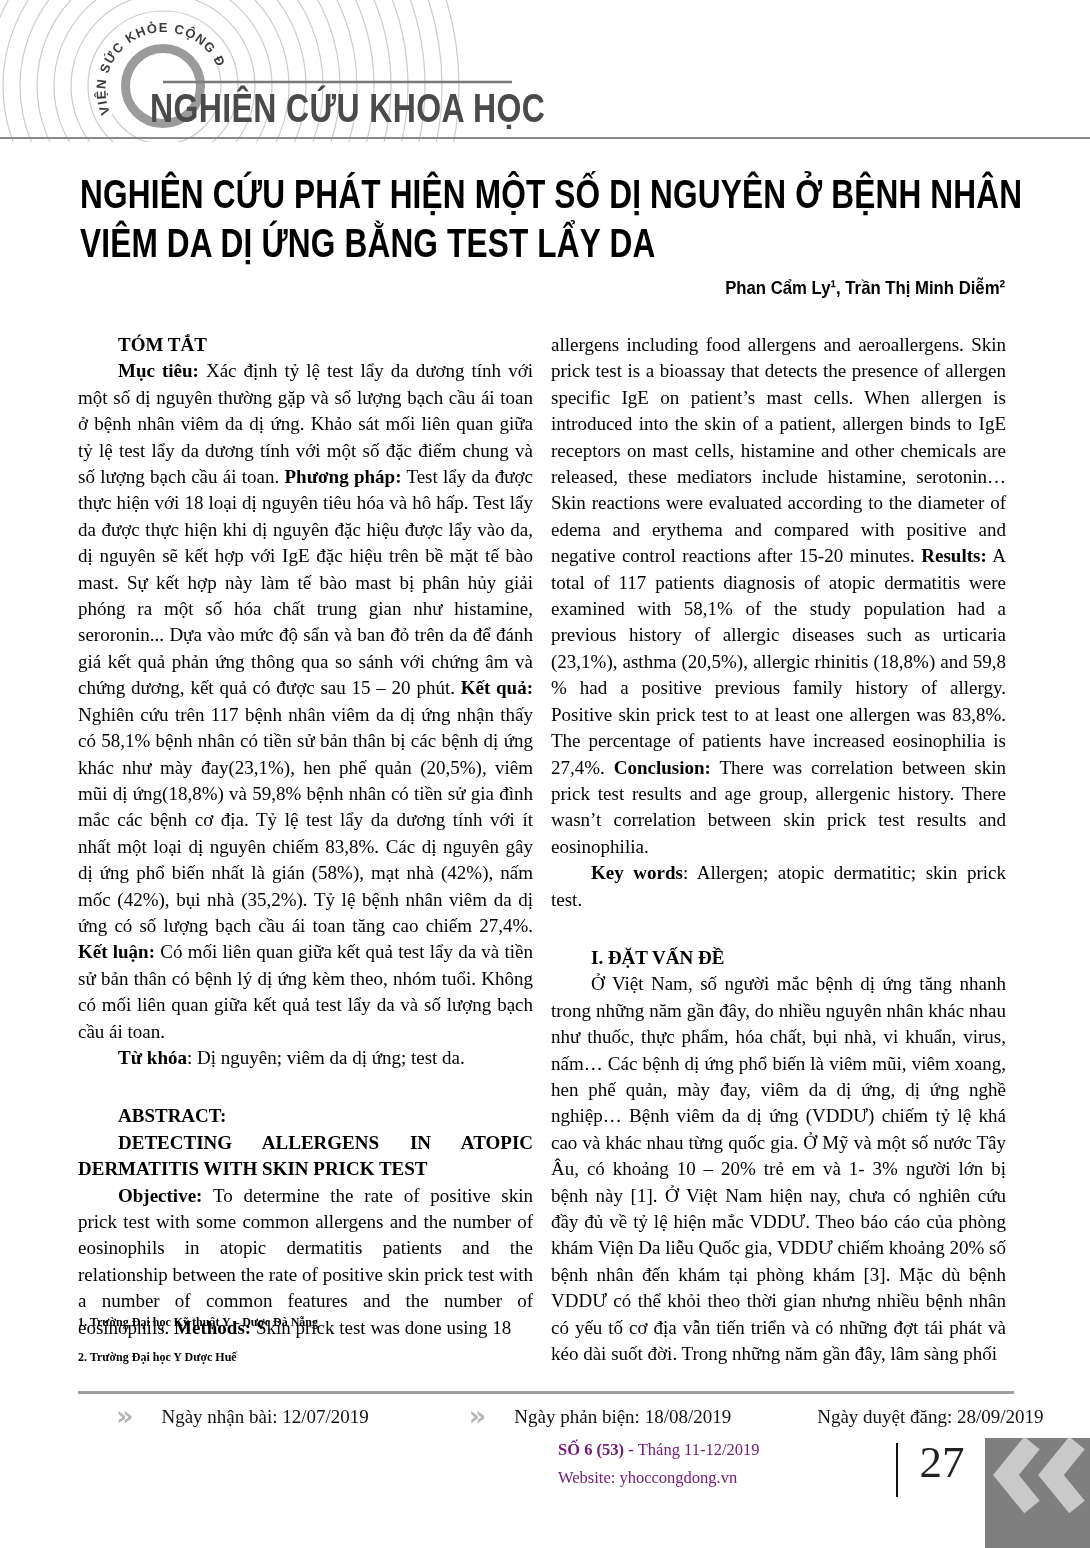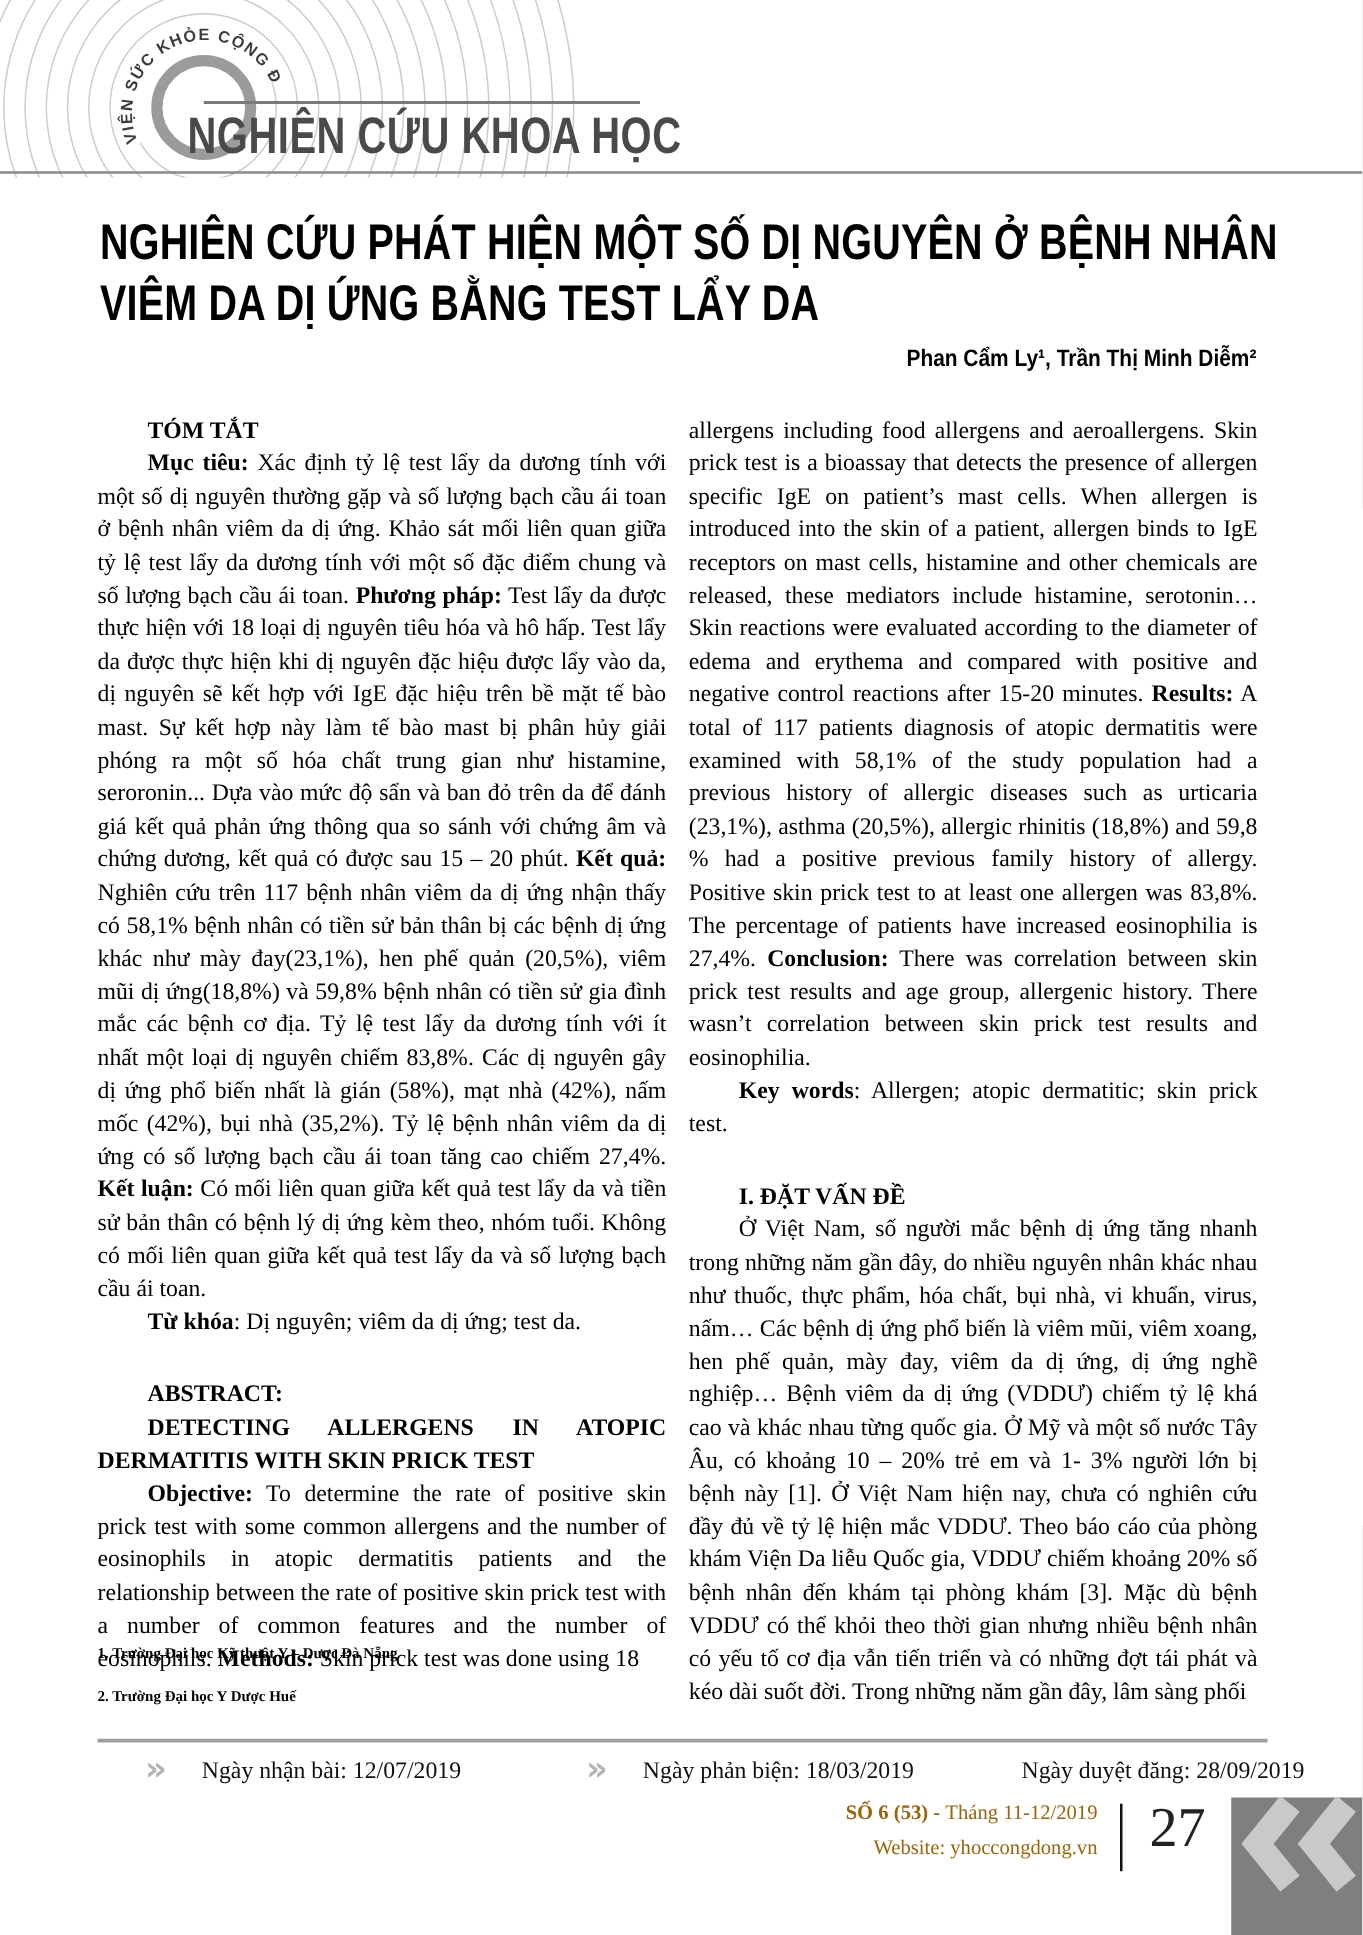--- a/index.html
+++ b/index.html
@@ -68,21 +68,21 @@
   }
   .date-sep{width:3px;height:26px;background:#000;margin:0 0;}
   .g1{margin-left:38px;}
   .s1{margin-left:52px;}
   .g2{margin-left:48px;}
   .s2{margin-left:30px;}
   .g3{margin-left:56px;}
   
   .journal{
     position:absolute;right:212px;top:1440px;width:320px;
-    text-align:right;font-size:16.5px;line-height:20px;color:#a16207;
+    font-size:16.5px;line-height:20px;color:#701a75;
   }
   .journal .line2{margin-top:8px;}
   .footer-vline{position:absolute;left:896px;top:1443px;width:2px;height:54px;background:#111;}
   .page-number{
     position:absolute;left:904px;top:1436px;width:76px;
     font-size:45px;color:#222;text-align:center;
   }
   .corner{
     position:absolute;left:985px;top:1438px;width:105px;height:110px;
     background:#7f7f7f;
@@ -154,21 +154,21 @@
   <div class="dates">
     <div class="date-group g1">
       <span class="date-chevron">»</span>
       <span>Ngày nhận bài:</span>&nbsp;
       <span>12/07/2019</span>
     </div>
     <div class="date-sep s1"></div>
     <div class="date-group g2">
       <span class="date-chevron">»</span>
       <span>Ngày phản biện:</span>&nbsp;
-      <span>18/03/2019</span>
+      <span>18/08/2019</span>
     </div>
     <div class="date-sep s2"></div>
     <div class="date-group g3">
       <span>Ngày duyệt đăng:</span>&nbsp;
       <span>28/09/2019</span>
     </div>
   </div>
 
   <div class="journal">
     <div>

